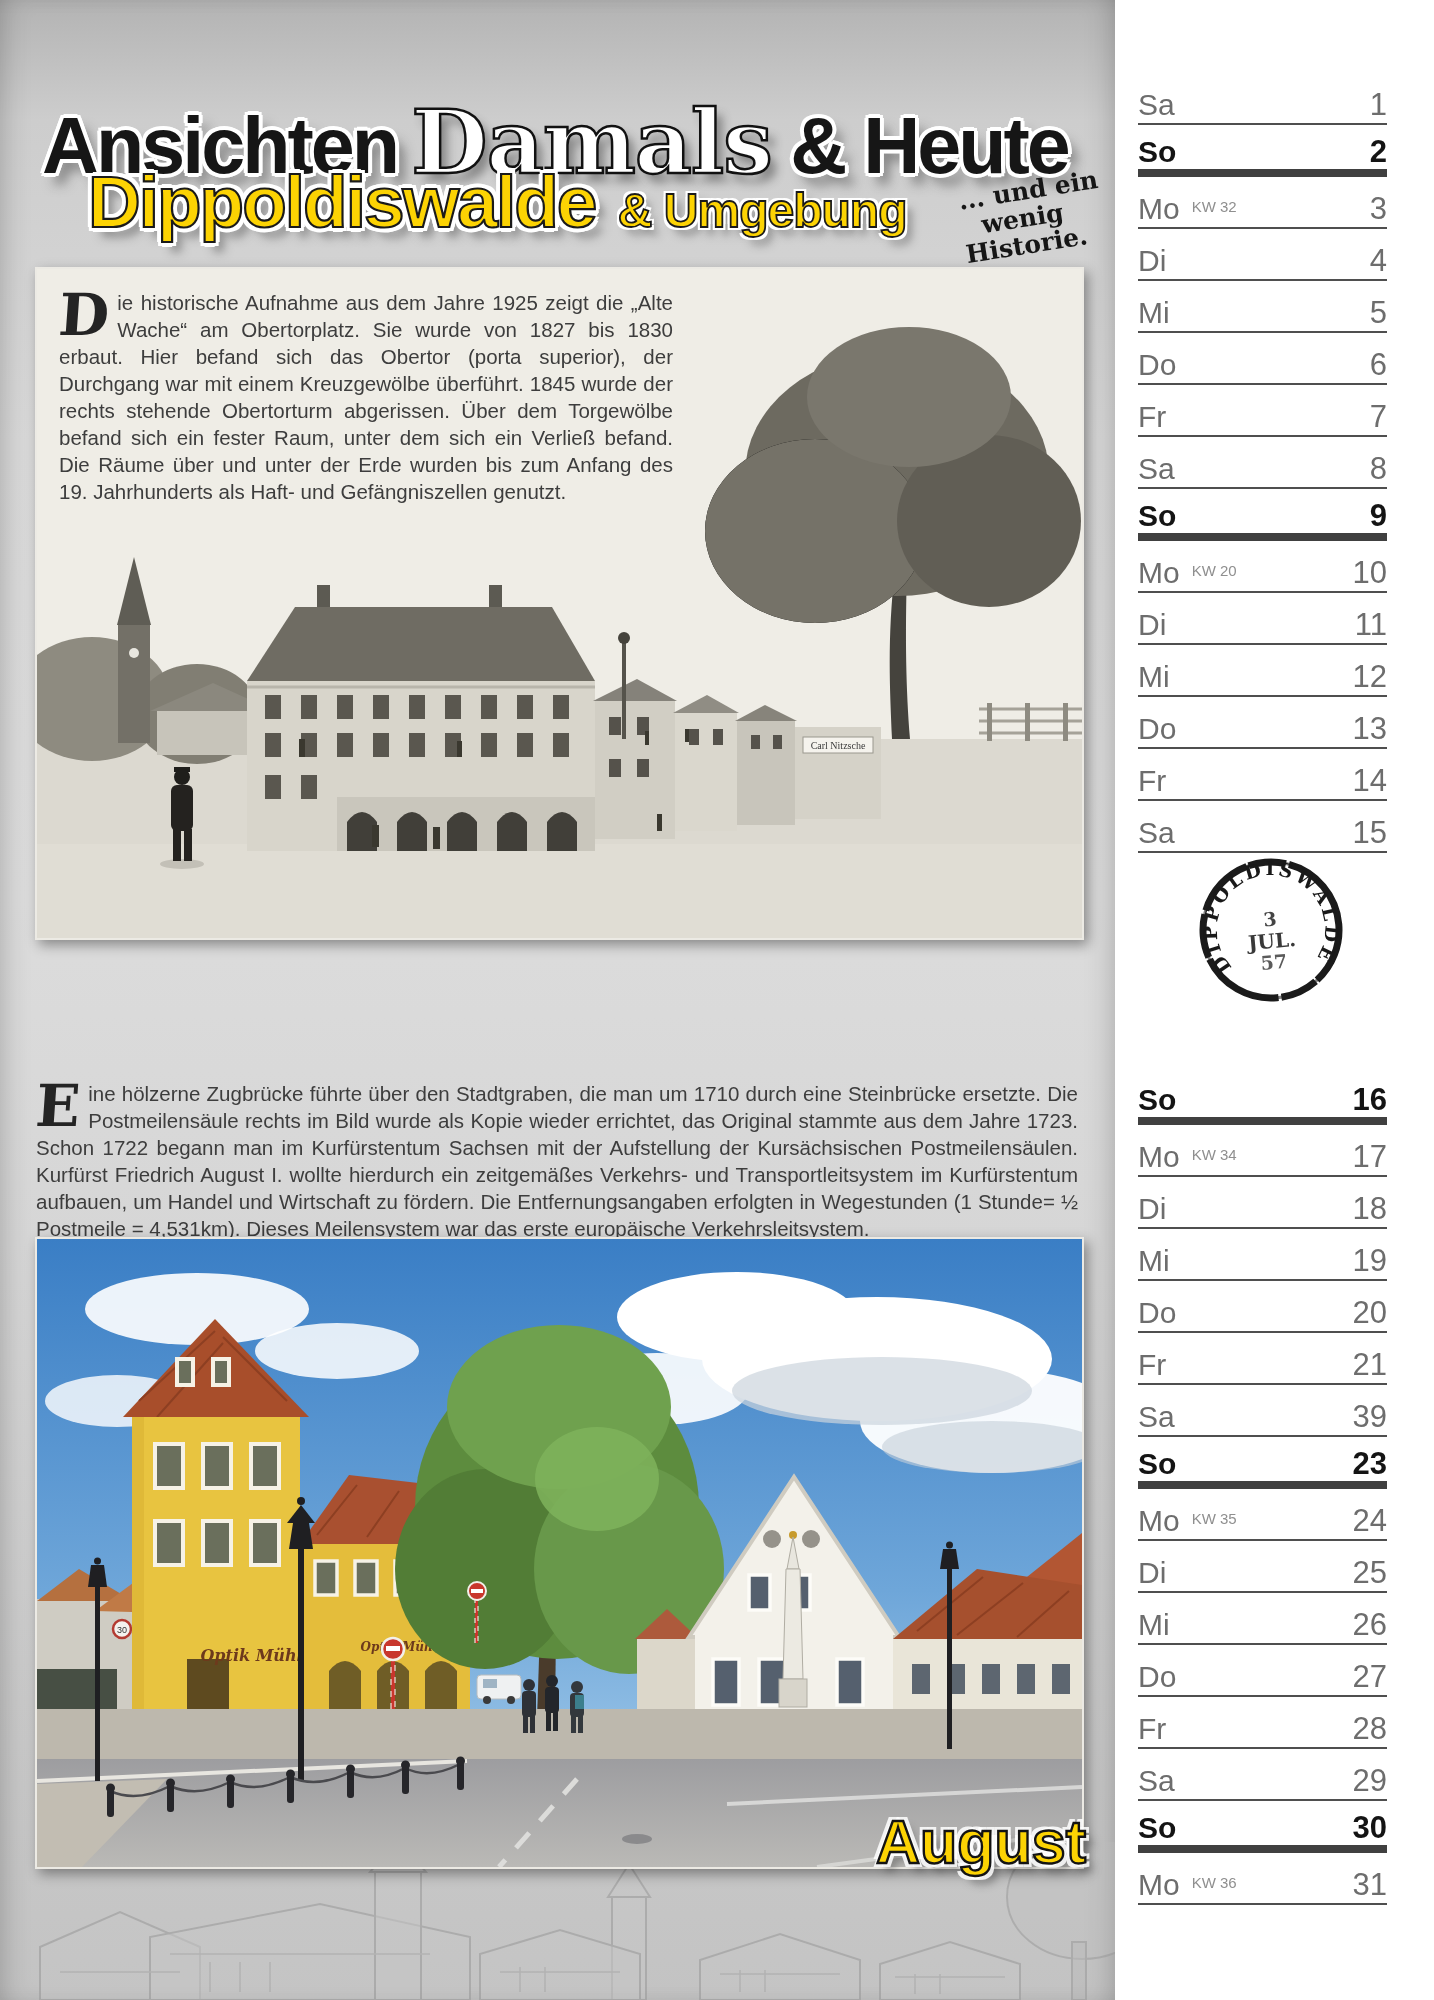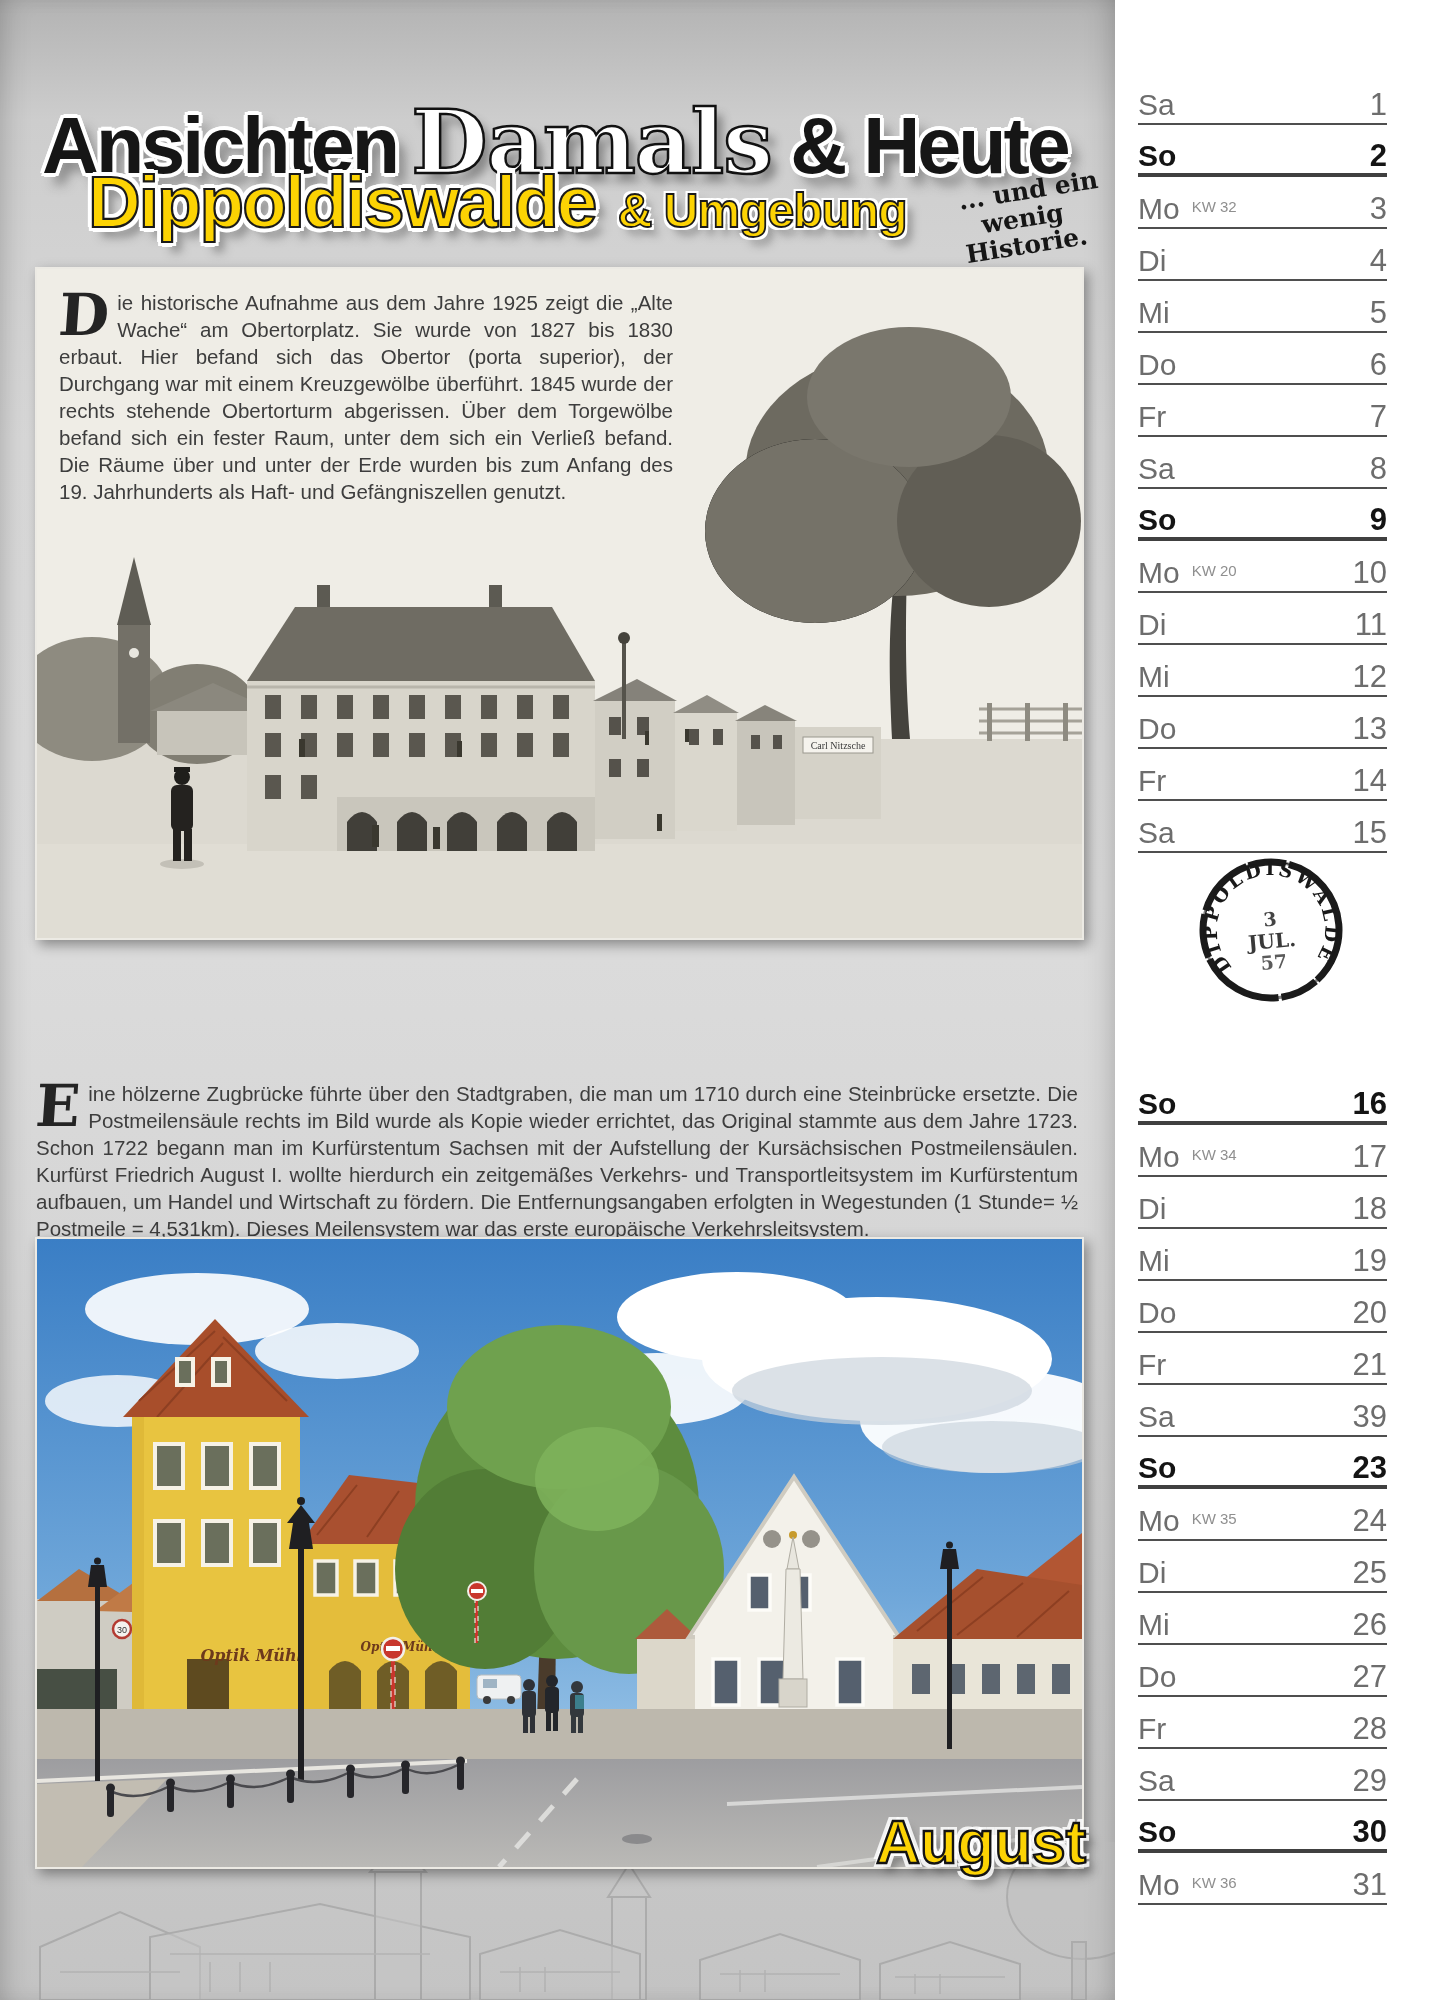--- a/index.html
+++ b/index.html
@@ -83,21 +83,21 @@
   .cal-row{
     position:absolute;left:1138px;width:249px;height:52px;
     display:flex;align-items:flex-end;padding-bottom:3px;box-sizing:border-box;
     border-bottom:2px solid #4f4f4f;
     color:#6d6d6d;
   }
   .cal-row .day{font-size:30px;line-height:30px;}
   .cal-row .kw{font-size:15px;color:#8f8f8f;margin:0 16px 9px 12px;}
   .cal-row .spacer{flex:1;}
   .cal-row .num{font-size:31px;line-height:31px;}
-  .cal-row.sunday{border-bottom:4px solid #404040;color:#141414;padding-bottom:2px;}
+  .cal-row.sunday{border-bottom:8px solid #404040;color:#141414;padding-bottom:2px;}
   .cal-row.sunday .day,.cal-row.sunday .num{font-weight:bold;}
   
   .stamp{position:absolute;left:1194px;top:854px;width:154px;height:152px;transform:rotate(-5deg);}
 </style>
 </head>
 <body>
 
 <div class="left-page">
 
   <svg class="watermark" viewBox="0 0 1115 158" preserveAspectRatio="none">

